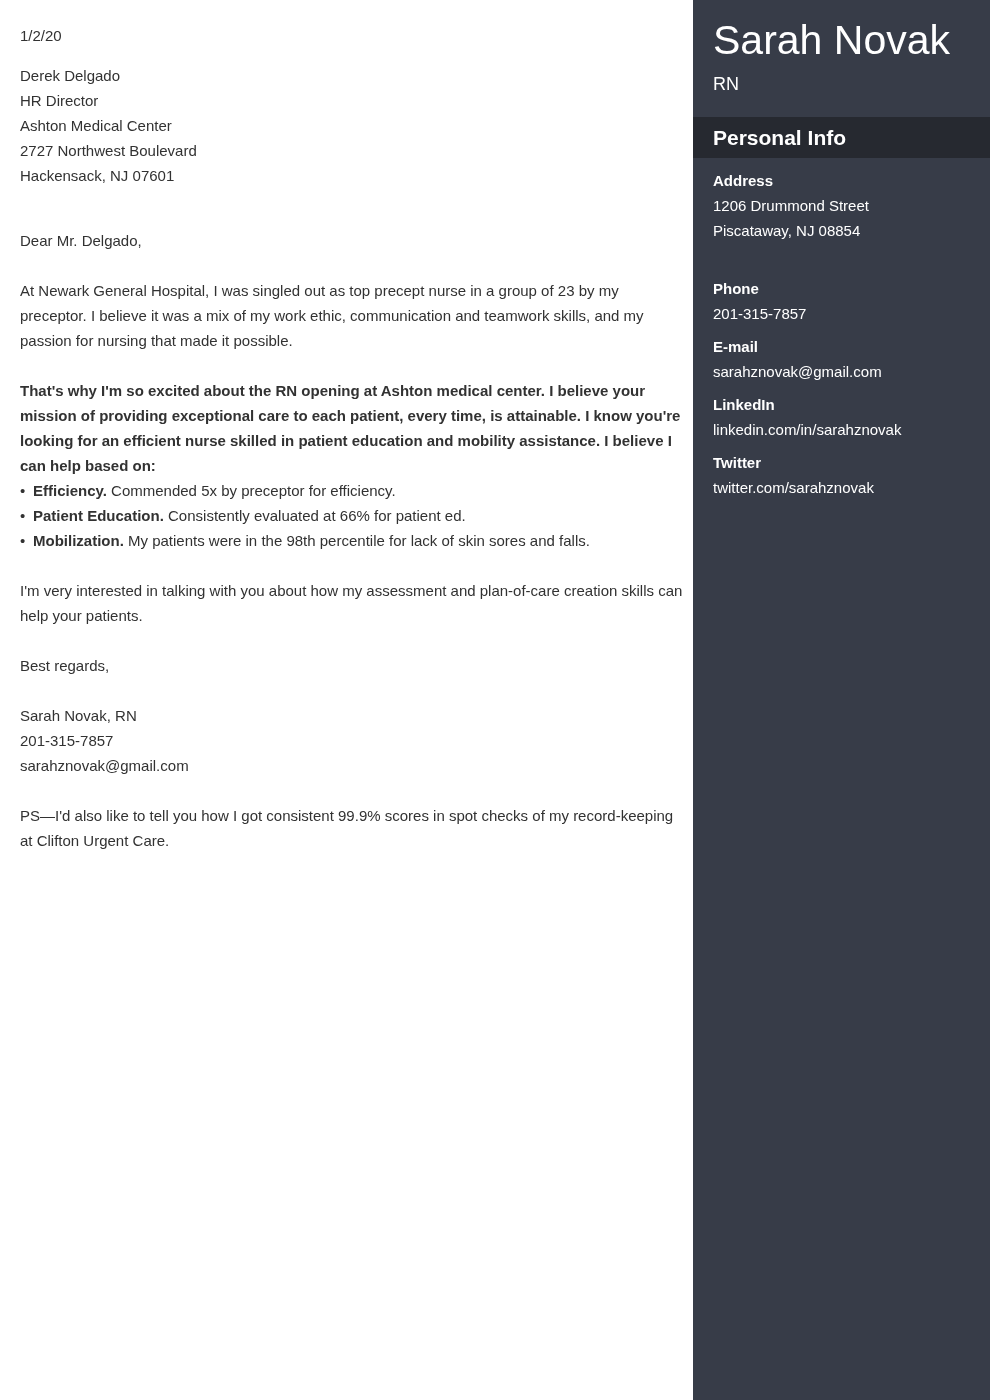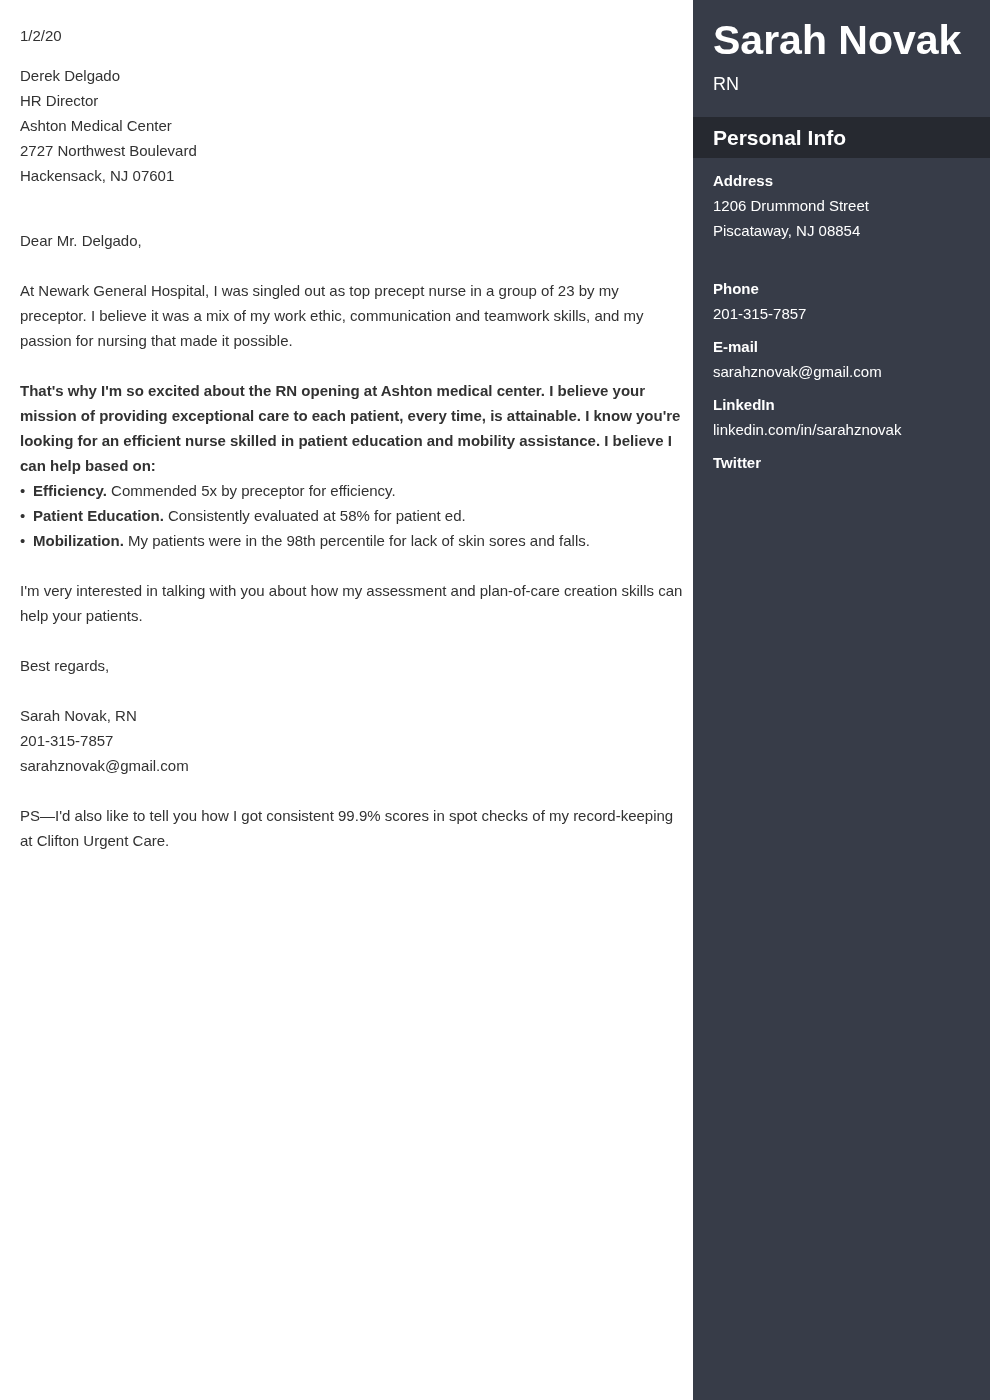--- a/index.html
+++ b/index.html
@@ -26,21 +26,21 @@
     ul.bullets li b { font-weight: bold; }
     .closing { margin-bottom: 25px !important; }
     .signature { margin-bottom: 25px !important; }
 
     .sidebar {
       position: absolute; left: 693px; top: 0; width: 297px; height: 1400px;
       background: #373c48; color: #ffffff;
     }
     .name {
       position: absolute; left: 20px; top: 16px;
-      font-size: 41px; font-weight: bold; line-height: 48px; letter-spacing: 0px;
+      font-size: 41px; font-weight: normal; line-height: 48px; letter-spacing: 0px;
     }
     .title {
       position: absolute; left: 20px; top: 70px;
       font-size: 18px; line-height: 28px;
     }
     .section-header {
       position: absolute; left: 0; top: 117px; width: 318px; height: 41px;
       background: #262930; box-sizing: border-box; padding-left: 20px;
       font-size: 21px; font-weight: bold; line-height: 41px;
     }
@@ -69,21 +69,21 @@
 
   <p class="para tight">That's why I'm so excited about the RN opening at Ashton medical center. I believe your mission of providing exceptional care to each patient, every time, is attainable. I know you're looking for an efficient nurse skilled in patient education and mobility assistance. I believe I can help based on:</p>
 
   <ul class="bullets">
     <li>
       <span class="dot">•</span>
       <b>Efficiency.</b><span> Commended 5x by preceptor for efficiency.</span>
     </li>
     <li>
       <span class="dot">•</span>
-      <b>Patient Education.</b><span> Consistently evaluated at 58% for patient ed.</span>
+      <b>Patient Education.</b><span> Consistently evaluated at 66% for patient ed.</span>
     </li>
     <li>
       <span class="dot">•</span>
       <b>Mobilization.</b><span> My patients were in the 98th percentile for lack of skin sores and falls.</span>
     </li>
   </ul>
 
   <p class="para">I'm very interested in talking with you about how my assessment and plan-of-care creation skills can help your patients.</p>
 
   <p class="closing">Best regards,</p>
@@ -116,15 +116,16 @@
     <div class="group">
       <div class="label">E-mail</div>
       <div>sarahznovak@gmail.com</div>
     </div>
     <div class="group">
       <div class="label">LinkedIn</div>
       <div>linkedin.com/in/sarahznovak</div>
     </div>
     <div class="group">
       <div class="label">Twitter</div>
+      <div>twitter.com/sarahznovak</div>
     </div>
   </div>
 </aside>
 
 </body></html>

